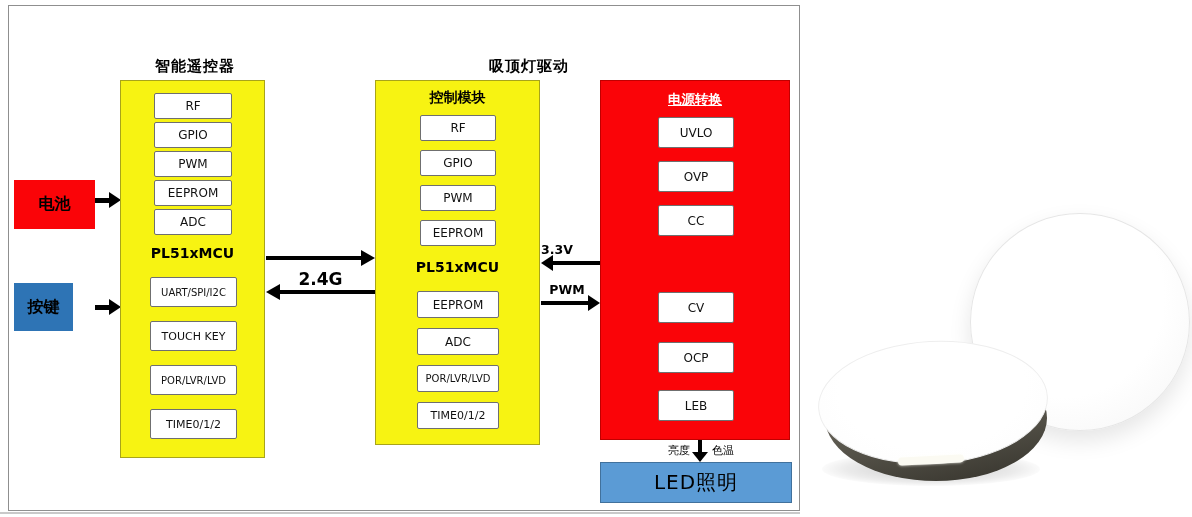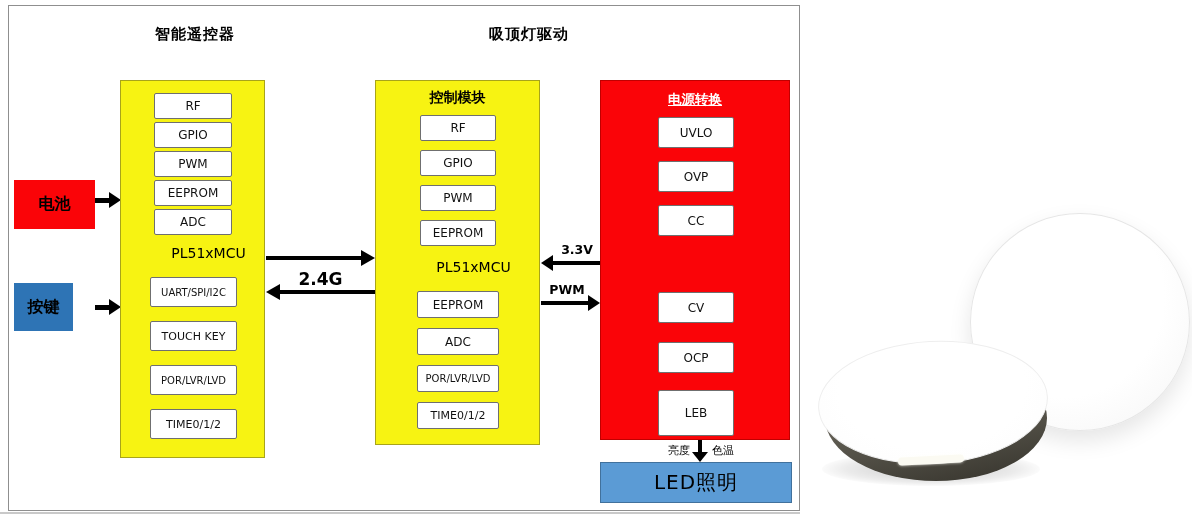--- a/index.html
+++ b/index.html
@@ -7,33 +7,33 @@
   body {
     width:1192px; height:517px; position:relative; overflow:hidden;
     font-family:"DejaVu Sans","Liberation Sans",sans-serif;
   }
   .frame {
     position:absolute; left:8px; top:5px; width:792px; height:506px;
     border:1px solid #8f8f8f; background:#ffffff;
   }
   .sec-title {
     position:absolute; font-size:15px; font-weight:bold; color:#000;
-    text-align:center; letter-spacing:1px;
+    text-align:center; letter-spacing:1px;margin-top:32px;
   }
   .bigbox { position:absolute; }
   .yellow { background:var(--color-yellow,#f7f312); border:1px solid #a8a41a; }
   .redbox { background:var(--color-red,#fa0408); border:1px solid #c00000; }
   .mb {
     position:absolute; background:#ffffff; border:1px solid #6f6f6f; border-radius:2px;
     display:flex; align-items:center; justify-content:center;
     font-size:12px; color:#111; white-space:nowrap;
   }
   .chip {
-    position:absolute; left:16px; width:100%; text-align:center;
-    font-weight:normal; color:#000; font-size:14px;
+    position:absolute; left:0; width:100%; text-align:center;
+    font-weight:bold; color:#000; font-size:14px;
   }
   .inner-title { position:absolute; left:0; width:100%; text-align:center; font-weight:bold; font-size:14px; color:#000; }
   .inner-title.white { color:#ffffff; font-size:13.5px;text-decoration:underline; }
   .io-box {
     position:absolute; display:flex; align-items:center; justify-content:center;
     font-weight:bold; font-size:16px; color:#000;
   }
   .battery { background:var(--color-red,#fa0408); }
   .keys { background:var(--color-key_blue,#2e74b5); }
   .ledbox {
@@ -122,39 +122,39 @@
   <div class="mb" style="left:44px;top:69px;width:76px;height:26px">GPIO</div>
   <div class="mb" style="left:44px;top:104px;width:76px;height:26px">PWM</div>
   <div class="mb" style="left:44px;top:139px;width:76px;height:26px">EEPROM</div>
   <div class="chip" style="top:178px">PL51xMCU</div>
   <div class="mb" style="left:41px;top:210px;width:82px;height:27px">EEPROM</div>
   <div class="mb" style="left:41px;top:247px;width:82px;height:27px">ADC</div>
   <div class="mb" style="left:41px;top:284px;width:82px;height:27px;font-size:10px">POR/LVR/LVD</div>
   <div class="mb" style="left:41px;top:321px;width:82px;height:27px;font-size:11px">TIME0/1/2</div>
 </div>
 
-<div class="lbl b" style="left:541px;top:242px;width:52px;text-align:right;font-size:12.5px">3.3V</div>
+<div class="lbl b" style="left:541px;top:242px;width:52px;text-align:left;font-size:12.5px">3.3V</div>
 <div class="arrow" style="left:541px;top:255px;width:59px;height:16px">
   <div class="head" style="left:0;top:0;border-right:12px solid #000;border-top:8px solid transparent;border-bottom:8px solid transparent"></div>
   <div class="shaft" style="left:12px;top:6px;width:47px;height:4px"></div>
 </div>
 <div class="lbl b" style="left:541px;top:282px;width:52px;text-align:center;font-size:12.5px">PWM</div>
 <div class="arrow" style="left:541px;top:295px;width:59px;height:16px">
   <div class="shaft" style="left:0;top:6px;width:47px;height:4px"></div>
   <div class="head" style="left:47px;top:0;border-left:12px solid #000;border-top:8px solid transparent;border-bottom:8px solid transparent"></div>
 </div>
 
 <div class="bigbox redbox" style="left:600px;top:80px;width:190px;height:360px">
   <div class="inner-title white" style="top:10px">电源转换</div>
   <div class="mb" style="left:57px;top:36px;width:76px;height:31px">UVLO</div>
   <div class="mb" style="left:57px;top:80px;width:76px;height:31px">OVP</div>
   <div class="mb" style="left:57px;top:124px;width:76px;height:31px">CC</div>
   <div class="mb" style="left:57px;top:211px;width:76px;height:31px">CV</div>
   <div class="mb" style="left:57px;top:261px;width:76px;height:31px">OCP</div>
-  <div class="mb" style="left:57px;top:309px;width:76px;height:46px">LEB</div>
+  <div class="mb" style="left:57px;top:309px;width:76px;height:31px">LEB</div>
 </div>
 
 <div class="lbl" style="left:662px;top:443px;width:28px;text-align:right;font-size:11px">亮度</div>
 <div class="arrow" style="left:692px;top:440px;width:16px;height:22px">
   <div class="shaft" style="left:6px;top:0;width:4px;height:12px"></div>
   <div class="head" style="left:0;top:12px;border-top:10px solid #000;border-left:8px solid transparent;border-right:8px solid transparent"></div>
 </div>
 <div class="lbl" style="left:712px;top:443px;width:28px;font-size:11px">色温</div>
 
 <div class="ledbox" style="left:600px;top:462px;width:192px;height:41px">LED照明</div>

